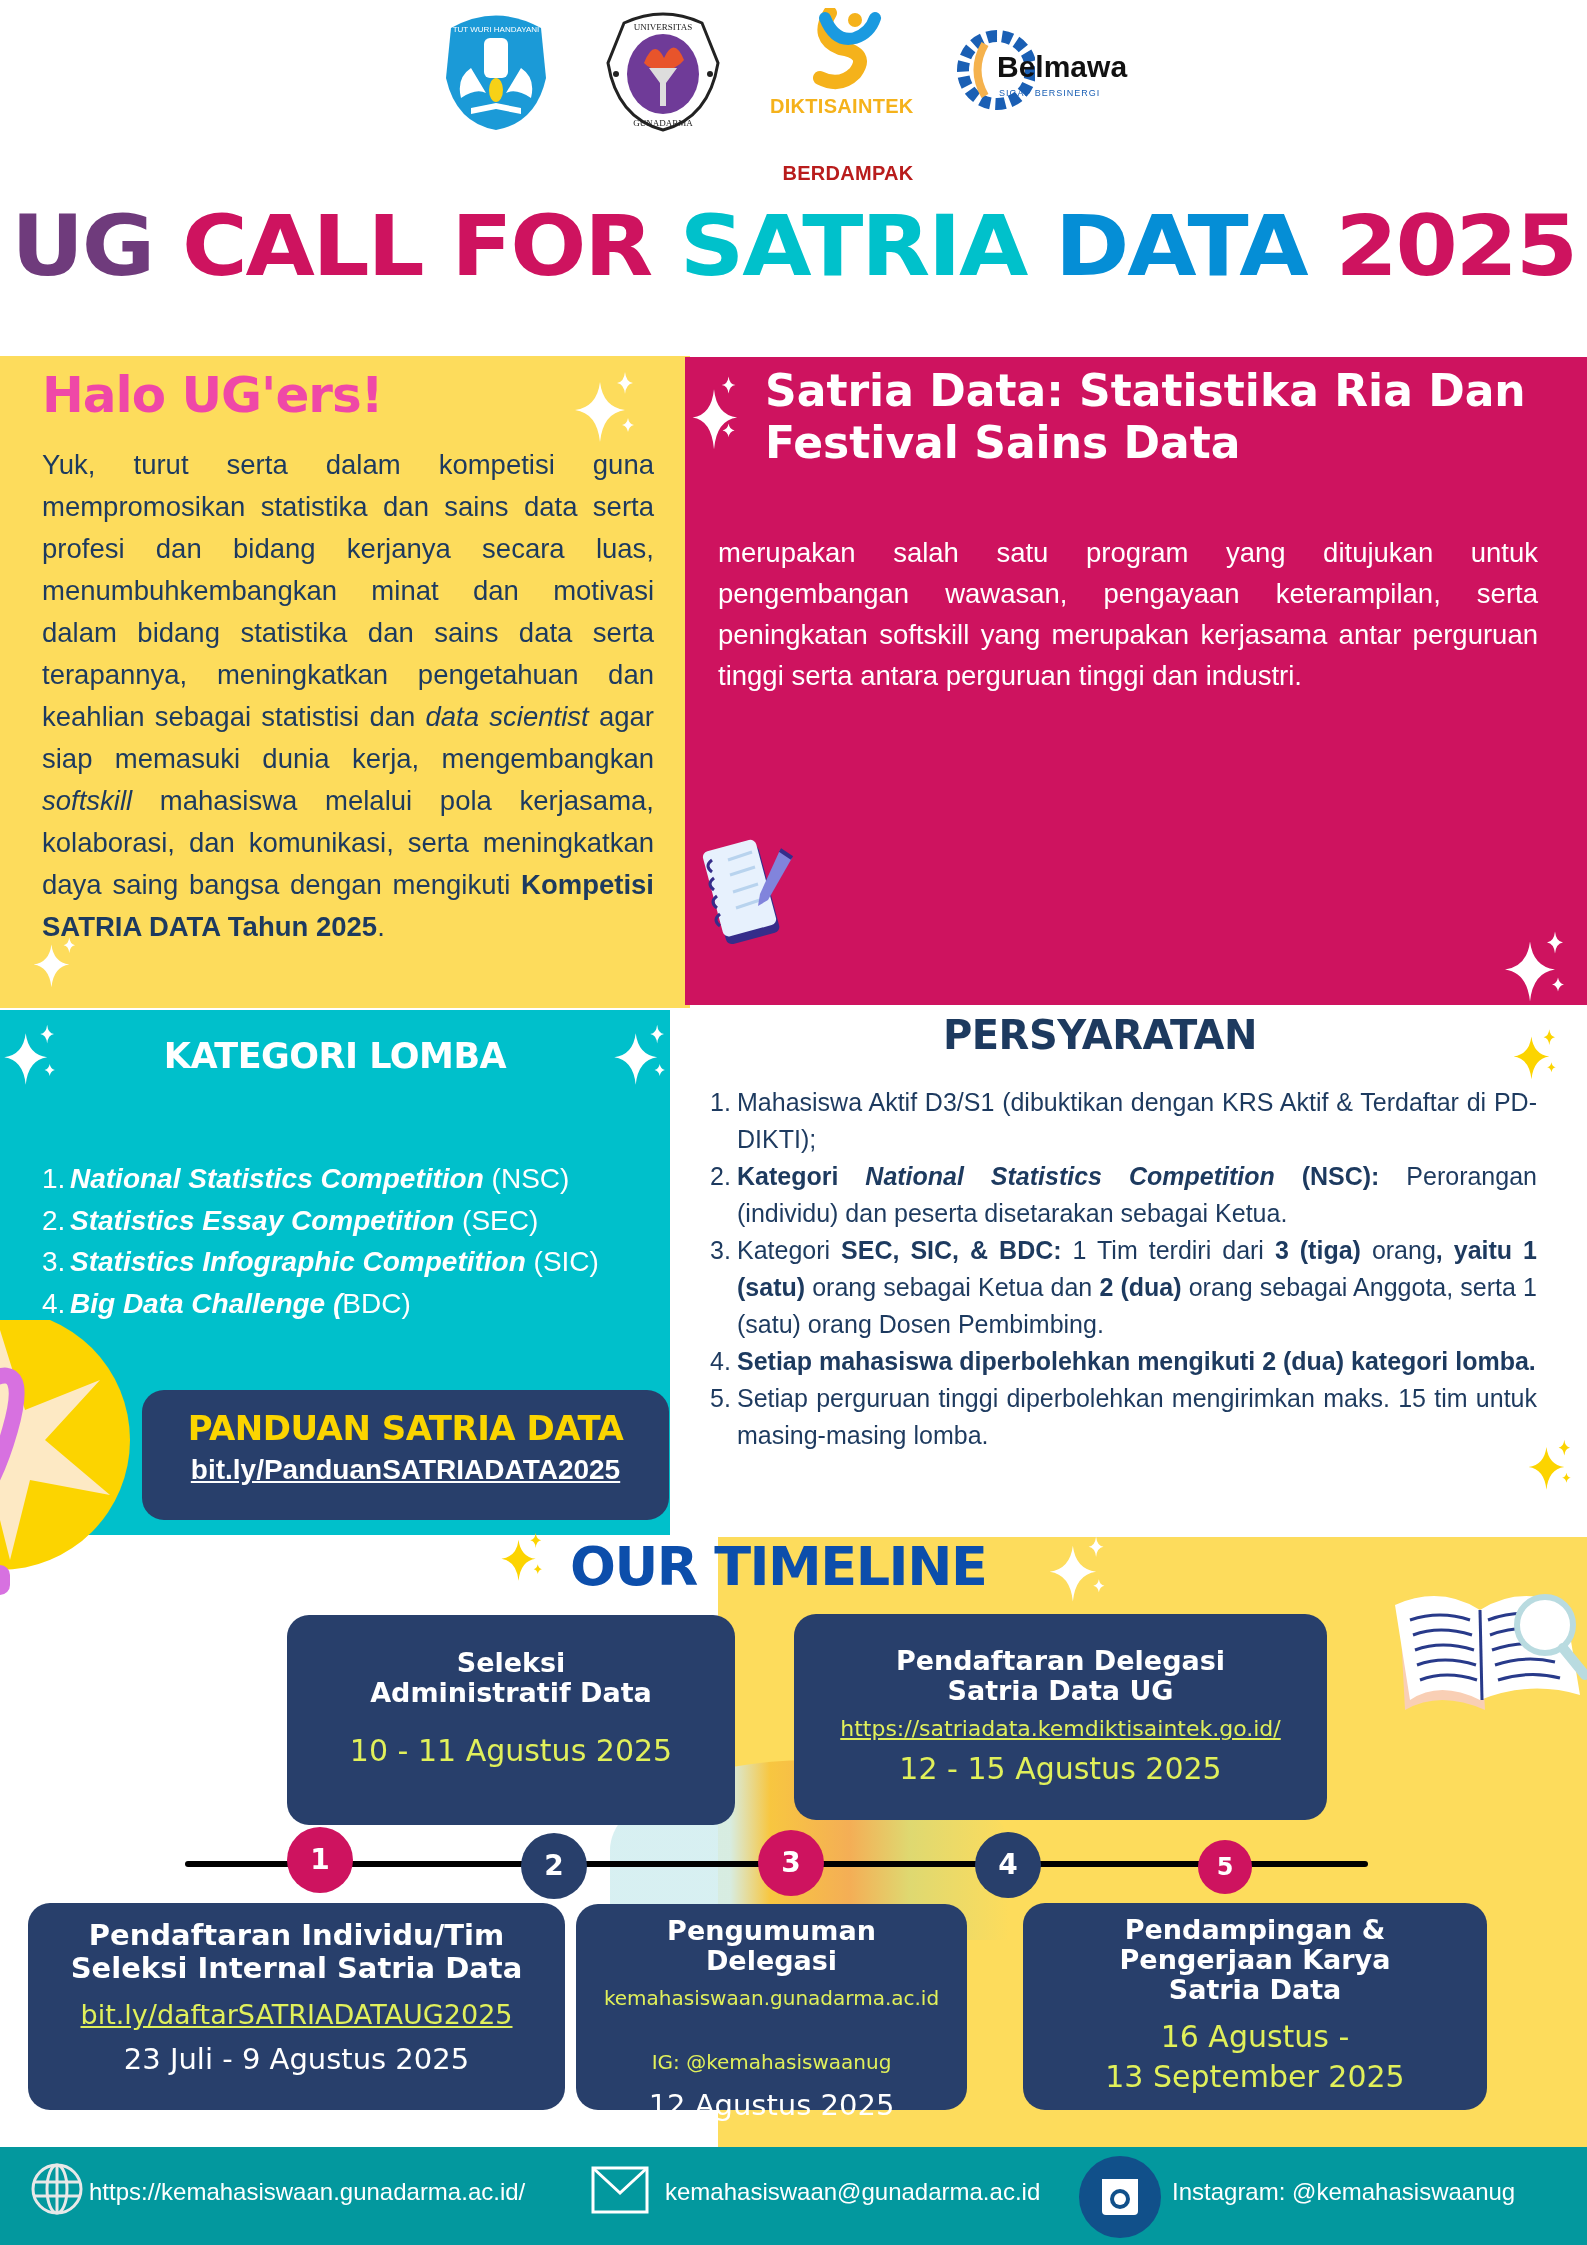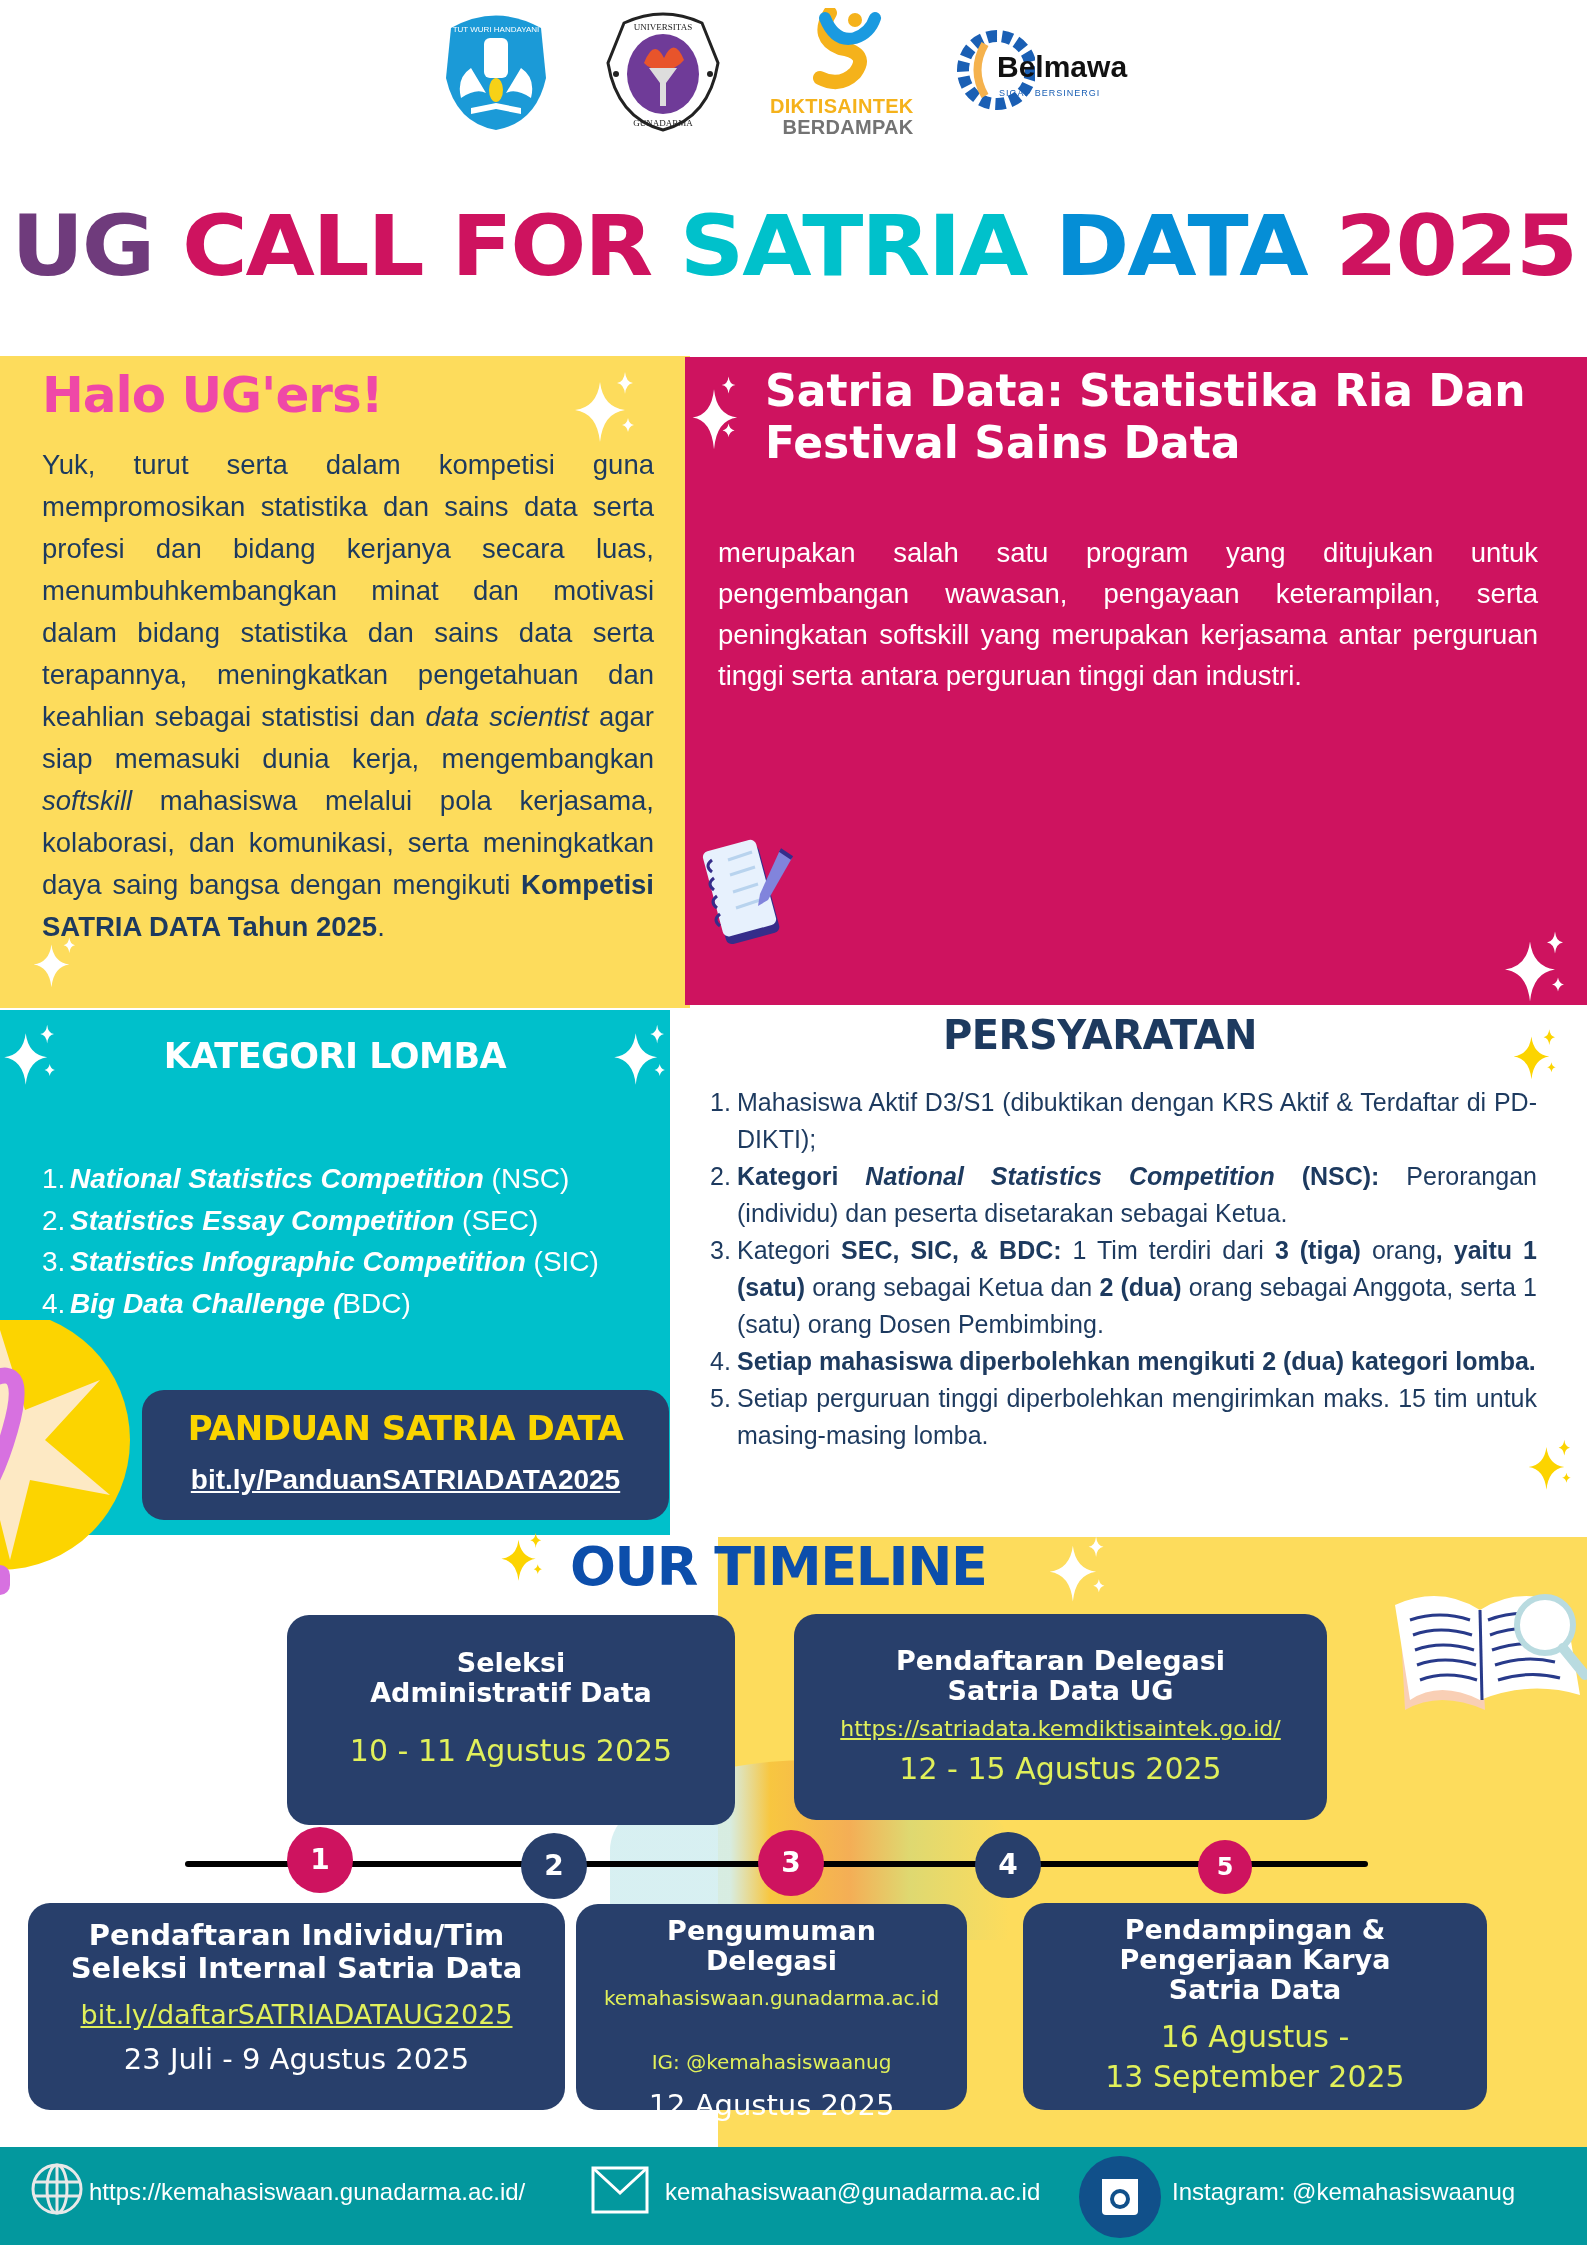--- a/index.html
+++ b/index.html
@@ -8,21 +8,21 @@
   .abs { position: absolute; }
 
   
   .logo-wrap { position: absolute; top: 8px; text-align: right; }
   .logo-tut { left: 436px; width: 120px; height: 125px; }
   .logo-ug { left: 604px; width: 118px; height: 125px; }
   .logo-dikti { left: 765px; width: 160px; height: 135px; }
   .logo-belmawa { left: 955px; width: 180px; height: 110px; top: 22px; }
   .dikti-text { position: absolute; left: 5px; top: 88px; font-family: "Liberation Sans", sans-serif; font-weight: bold; font-size: 20px; line-height: 21px; letter-spacing: 0.3px; }
   .dikti-text .l1 { color: #f5b21b; }
-  .dikti-text .l2 { color: #737373; }
+  .dikti-text .l2 { color: #b91c1c; margin-top: 46px; }
   .belmawa-name { position: absolute; left: 42px; top: 28px; font-family: "Liberation Sans", sans-serif; font-weight: bold; font-size: 30px; color: #111; }
   .belmawa-sub { position: absolute; left: 44px; top: 66px; font-family: "Liberation Sans", sans-serif; font-size: 9px; color: #1a5fb4; letter-spacing: 1px; }
 
   
   .main-title { position: absolute; top: 202px; left: 0; width: 1587px; text-align: center; font-family: "DejaVu Sans", sans-serif; font-weight: 900; font-size: 80px; letter-spacing: -2px; line-height: 90px; transform: scaleX(1.12) scaleY(1.05); transform-origin: center; }
   .main-title span { font-weight: bold; }
 
   
   .intro-yellow { position: absolute; left: 0; top: 356px; width: 690px; height: 652px; background: #fddc5c; }
   .intro-pink { position: absolute; left: 685px; top: 357px; width: 902px; height: 648px; background: #ce135f; }
@@ -33,21 +33,21 @@
 
   
   .kat-bg { position: absolute; left: 0; top: 1010px; width: 670px; height: 525px; background: #00c0cb; }
   .kat-title { position: absolute; left: 0; top: 1036px; width: 670px; text-align: center; font-family: "DejaVu Sans", sans-serif; font-weight: 900; font-size: 35px; color: #ffffff; letter-spacing: -0.5px; }
   .kat-list { position: absolute; left: 42px; top: 1158px; font-family: "Liberation Sans", sans-serif; font-size: 28px; line-height: 41.5px; color: #ffffff; }
   .kat-list .num { display: inline-block; width: 28px; }
   .kat-list i { font-weight: bold; }
   .bulb { position: absolute; left: -60px; top: 1320px; width: 200px; height: 290px; }
   .panduan { position: absolute; left: 142px; top: 1390px; width: 527px; height: 130px; background: #283f6b; border-radius: 22px; text-align: center; }
   .panduan-title { margin-top: 18px; font-family: "DejaVu Sans", sans-serif; font-weight: 900; font-size: 34px; color: #fbd500; letter-spacing: -0.5px; }
-  .panduan-link { display: block; margin-top: 16px; font-family: "Liberation Sans", sans-serif; font-weight: bold; font-size: 28px; color: #ffffff; text-decoration: underline; }
+  .panduan-link { display: block; margin-top: 6px; font-family: "Liberation Sans", sans-serif; font-weight: bold; font-size: 28px; color: #ffffff; text-decoration: underline; }
 
   
   .pers-title { position: absolute; left: 690px; top: 1012px; width: 820px; text-align: center; font-family: "DejaVu Sans", sans-serif; font-weight: 900; font-size: 40px; color: #1d3a5f; letter-spacing: -0.5px; }
   .pers-list { position: absolute; left: 710px; top: 1084px; width: 827px; font-family: "Liberation Sans", sans-serif; font-size: 25px; line-height: 37px; color: #1d3a5f; list-style: none; }
   .pers-list li { position: relative; padding-left: 27px; text-align: justify; }
   .pers-list li .n { position: absolute; left: 0; top: 0; }
 
   
   .tl-yellow { position: absolute; left: 718px; top: 1537px; width: 869px; height: 610px; background: #fddc5c; }
   .tl-blob { position: absolute; left: 610px; top: 1760px; width: 400px; height: 180px; border-radius: 50% 50% 0 0; background: linear-gradient(90deg, #d3eef0 0%, #d3eef0 30%, #f7c43d 40%, #f3a955 60%, #dbd873 75%, #fddc5c 100%); opacity: 0.9; }

